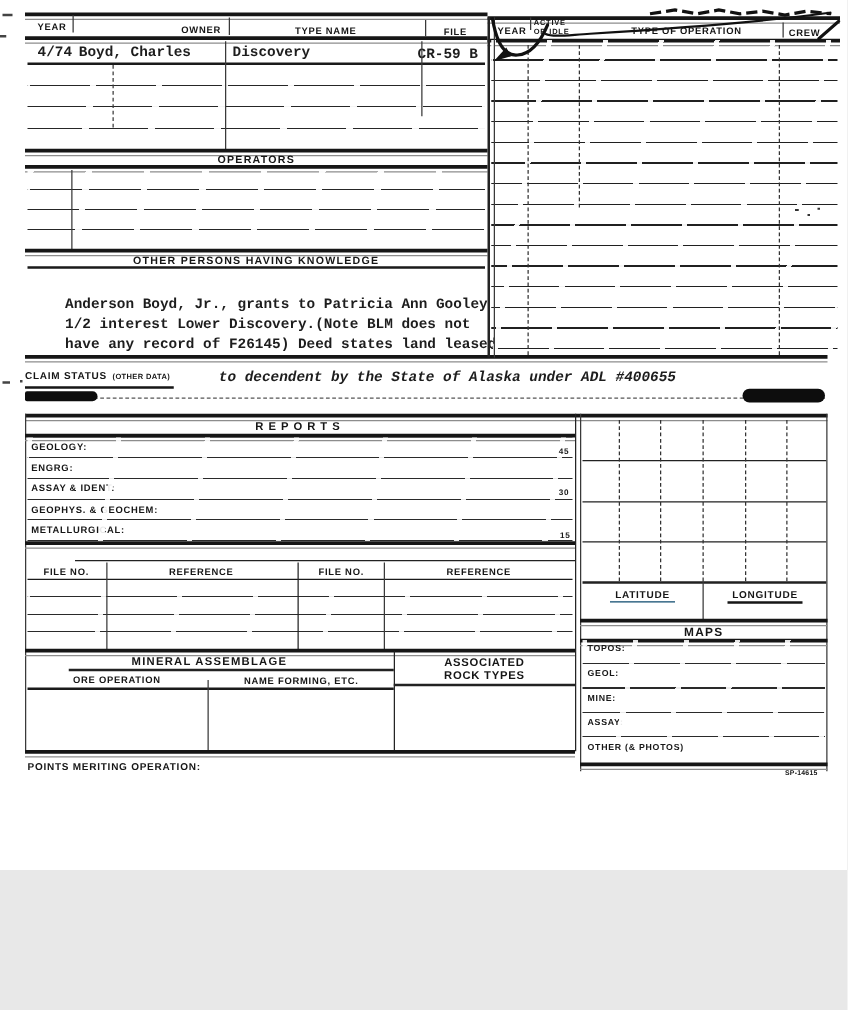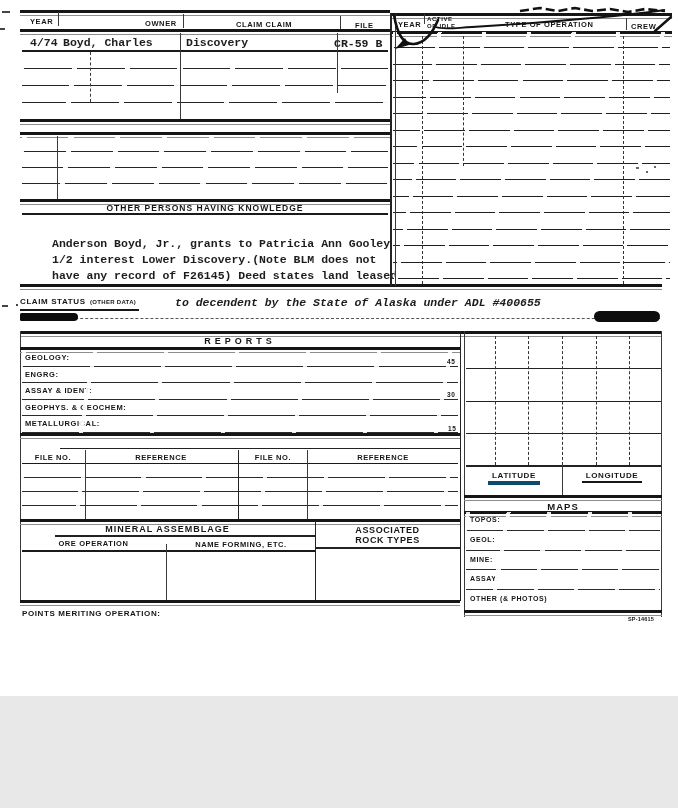--- a/index.html
+++ b/index.html
@@ -21,41 +21,42 @@
   svg.ink{position:absolute;left:0;top:0;pointer-events:none;}
 </style>
 </head>
 <body>
 
 <div id="page">
 
   <div class="band" style="left:20px;top:10px;width:370px;"></div>
   <div class="lbl" style="left:30px;top:17px;">YEAR</div>
   <div class="lbl" style="left:97px;top:19px;margin-left:48px;">OWNER</div>
-  <div class="lbl" style="left:236px;top:20px;">CLAIM CLAIM</div>
+  <div class="lbl" style="left:236px;top:20px;">TYPE NAME</div>
   <div class="lbl" style="left:355px;top:21px;">FILE</div>
   <div class="vthin" style="left:58px;top:12px;height:14px;"></div>
   <div class="vthin" style="left:183px;top:14px;height:14px;"></div>
   <div class="vthin" style="left:340px;top:16px;height:13px;"></div>
   <div class="band" style="left:20px;top:29px;width:370px;"></div>
 
   <div class="mono" style="left:30px;top:36px;">4/74</div>
   <div class="mono" style="left:63px;top:36px;">Boyd, Charles</div>
   <div class="mono" style="left:186px;top:36px;">Discovery</div>
   <div class="mono" style="left:334px;top:37px;">CR-59 B</div>
   <div class="band2" style="left:22px;top:50px;width:366px;"></div>
 
   <div class="rows" style="left:22px;top:52px;width:366px;height:68px;background:
        repeating-linear-gradient(100deg, rgba(255,255,255,.95) 0 5px, transparent 5px 52px),
        repeating-linear-gradient(to bottom, transparent 0 16px, #262626 16px 17px);"></div>
   <div class="vthin" style="left:180px;top:33px;height:87px;"></div>
   <div class="vthin" style="left:337px;top:33px;height:60px;"></div>
   <div class="vthin" style="left:90px;top:52px;height:50px;border-left-style:dashed;"></div>
 
   <div class="band" style="left:20px;top:119px;width:370px;"></div>
+  <div class="lbl ctr" style="left:20px;top:122px;width:370px;font-size:8.5px;letter-spacing:1px;">OPERATORS</div>
   <div class="band" style="left:20px;top:132px;width:370px;"></div>
   <div class="rows" style="left:22px;top:136px;width:366px;height:64px;background:
        repeating-linear-gradient(100deg, rgba(255,255,255,.95) 0 5px, transparent 5px 46px),
        repeating-linear-gradient(to bottom, transparent 0 15px, #262626 15px 16px);"></div>
   <div class="vthin" style="left:57px;top:136px;height:64px;"></div>
   <div class="band" style="left:20px;top:199px;width:370px;"></div>
 
   <div class="lbl ctr" style="left:20px;top:203px;width:370px;font-size:8.5px;letter-spacing:1px;">OTHER PERSONS HAVING KNOWLEDGE</div>
   <div class="band2" style="left:22px;top:213px;width:366px;"></div>
 
@@ -144,21 +145,21 @@
   <div class="rule" style="left:466px;top:368px;width:195px;height:1.2px;"></div>
   <div class="rule" style="left:466px;top:401px;width:195px;height:1.2px;"></div>
   <div class="rule" style="left:466px;top:433px;width:195px;height:1.2px;"></div>
   <div class="rule" style="left:466px;top:465px;width:195px;height:1.5px;"></div>
   <div class="vdash" style="left:495px;top:336px;height:129px;"></div>
   <div class="vdash" style="left:528px;top:336px;height:129px;"></div>
   <div class="vdash" style="left:562px;top:336px;height:129px;"></div>
   <div class="vdash" style="left:596px;top:336px;height:129px;"></div>
   <div class="vdash" style="left:629px;top:336px;height:129px;"></div>
 
-  <div class="lbl ctr" style="left:466px;top:471px;width:96px;font-size:8px;"><span style="border-bottom:4px solid #0c4a6e;padding:0 4px 1px;">LATITUDE</span></div>
+  <div class="lbl ctr" style="left:466px;top:471px;width:96px;font-size:8px;"><span style="border-bottom:1px solid #0c4a6e;padding:0 4px 1px;">LATITUDE</span></div>
   <div class="lbl ctr" style="left:562px;top:471px;width:100px;font-size:8px;"><span style="border-bottom:2px solid #161616;padding:0 4px 1px;">LONGITUDE</span></div>
   <div class="vthin" style="left:562px;top:465px;height:31px;"></div>
   <div class="band" style="left:464px;top:495px;width:198px;"></div>
 
   <div class="lbl ctr" style="left:464px;top:501px;width:198px;font-size:9.5px;letter-spacing:1px;">MAPS</div>
   <div class="band" style="left:464px;top:511px;width:198px;"></div>
   <div class="lbl" style="left:470px;top:516px;font-size:7px;">TOPOS:</div>
   <div class="lbl" style="left:470px;top:536px;font-size:7px;">GEOL:</div>
   <div class="lbl" style="left:470px;top:556px;font-size:7px;">MINE:</div>
   <div class="lbl" style="left:470px;top:575px;font-size:7px;">ASSAY:</div>

